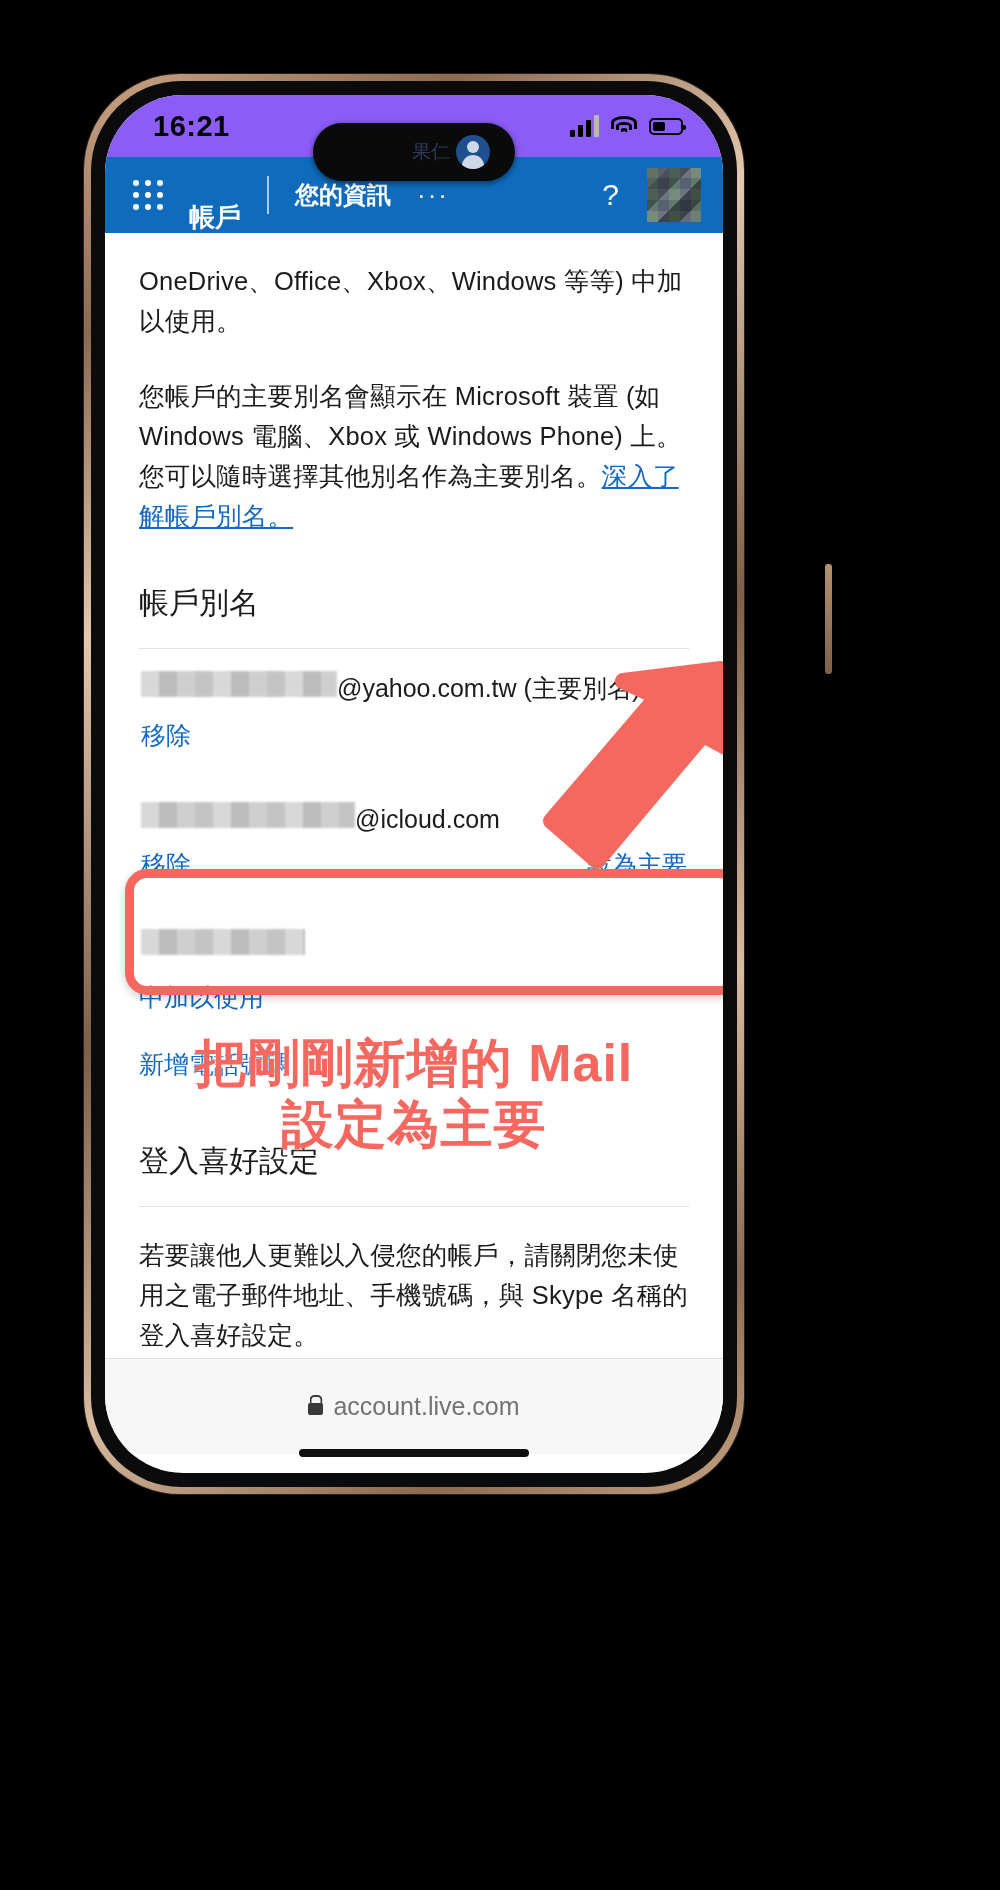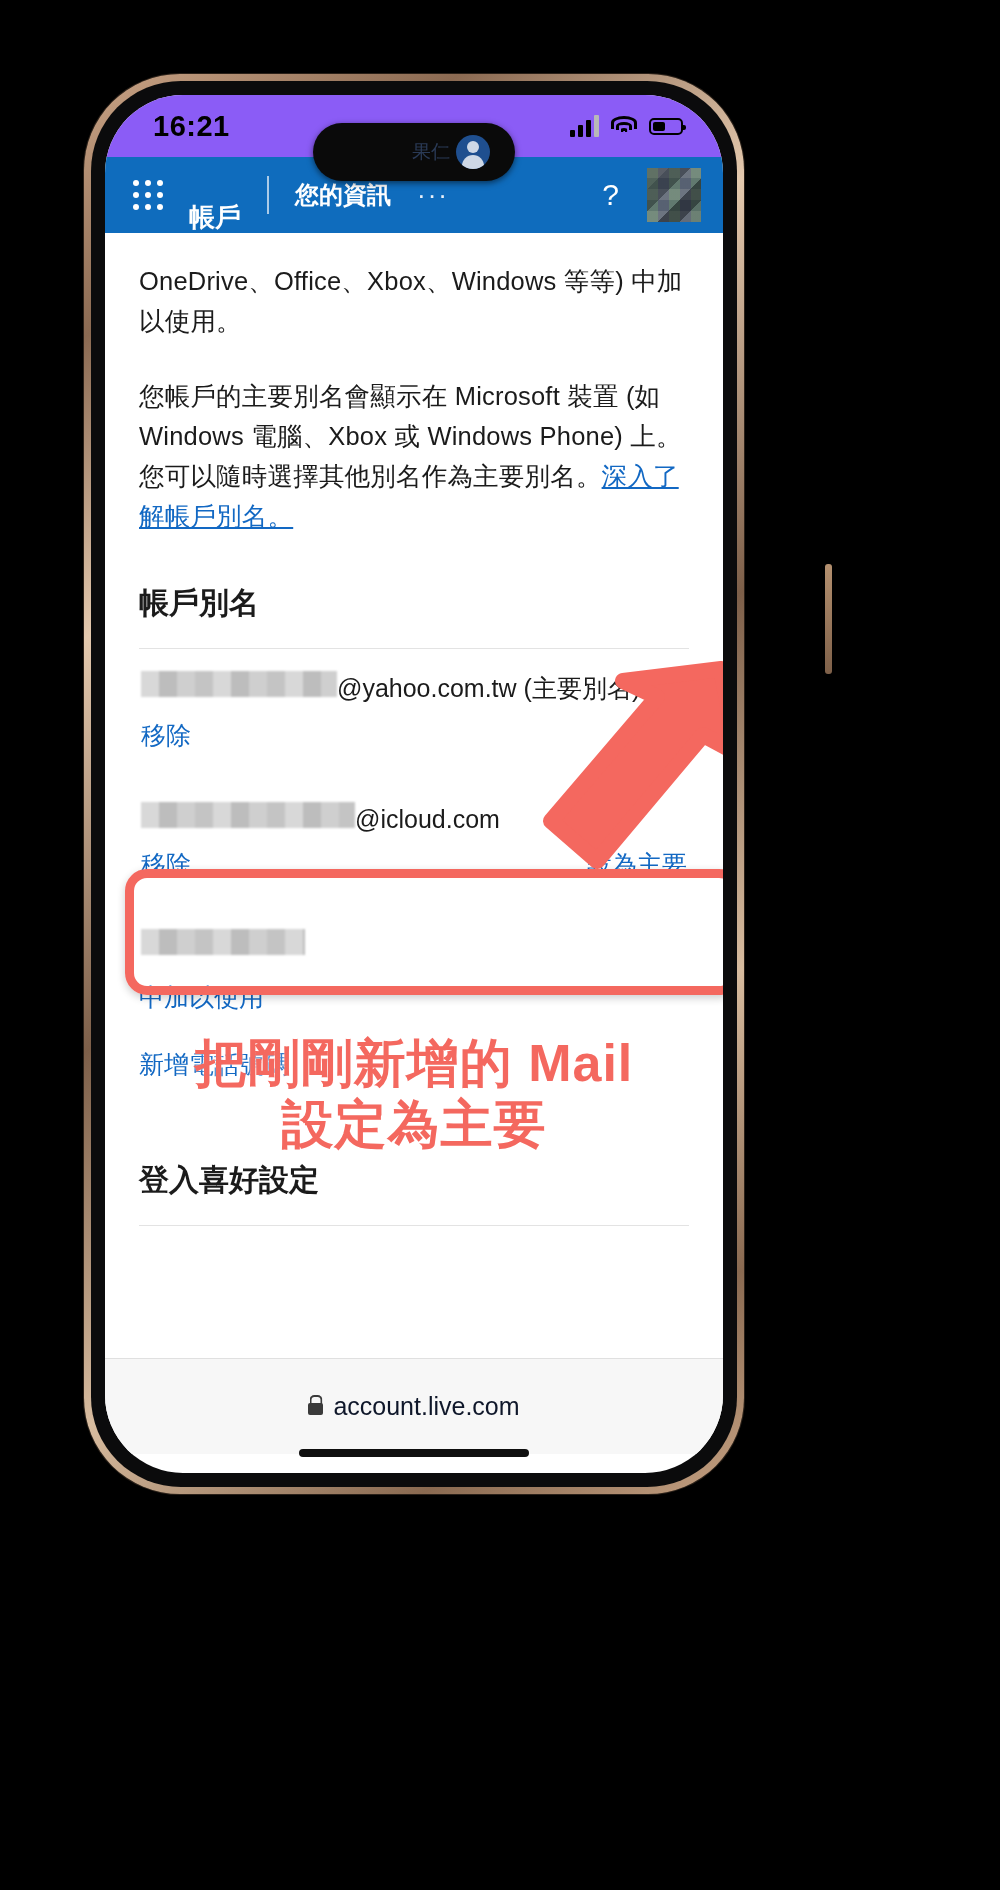--- a/index.html
+++ b/index.html
@@ -121,21 +121,21 @@
     background: #fff;
     padding: 28px 34px 0 34px;
     overflow: hidden;
   }
   .para {
     font-size: 25.5px; line-height: 1.58; color: #1b1b1b;
     margin-bottom: 34px; letter-spacing: .2px;
   }
   .lnk { color: #1268c3; }
   .sec-title {
-    font-size: 30px; color: #1b1b1b; font-weight: 700;
+    font-size: 30px; color: #1b1b1b; font-weight: 400;
     margin-top: 46px; margin-bottom: 24px;
   }
   .rule { height:1px; background:#e3e3e3; }
 
   .alias-row { padding: 22px 2px 4px 2px; }
   .alias-line { display:flex; align-items:baseline; font-size:25px; color:#1b1b1b; }
   .redact {
     display:inline-block; height:26px; margin-right:0;
     background:
       repeating-linear-gradient(90deg,#d8d8d8 0 18px,#bdbdbd 18px 36px,#cfcfcf 36px 54px,#c4c4c4 54px 72px);
@@ -172,21 +172,21 @@
     letter-spacing: 1px;
     text-shadow: 0 0 3px rgba(255,255,255,.85);
   }
   .anno .l2 { display:block; }
 
   
   .safari {
     height: 96px; background:#f7f7f7; border-top:1px solid #e0e0e0;
     display:flex; flex-direction:column; align-items:center; justify-content:center;
   }
-  .safari-url { font-size:25px; color:#0f172a; display:flex; align-items:center; gap:10px; }
+  .safari-url { font-size:25px; color:#737373; display:flex; align-items:center; gap:10px; }
   .lock {
     width:15px; height:12px; background:#3a3a3a; border-radius:2px; position:relative; margin-top:5px;
   }
   .lock::before {
     content:""; position:absolute; left:50%; transform:translateX(-50%); top:-8px;
     width:9px; height:9px; border:2.2px solid #3a3a3a; border-bottom:none; border-radius:5px 5px 0 0;
   }
   .home-ind {
     position:absolute; bottom:16px; left:50%; transform:translateX(-50%);
     width:230px; height:8px; border-radius:4px; background:#0f0f0f;
@@ -290,23 +290,24 @@
             </div>
           </div>
 
           <div style="margin-top:22px">
             <a class="lnk" href="#" style="font-size:25px;text-decoration:none">中加以使用</a>
           </div>
           <div style="margin-top:34px">
             <a class="lnk" href="#" style="font-size:25px;text-decoration:none">新增電話號碼</a>
           </div>
 
-          <h2 class="sec-title" style="margin-top:79px">登入喜好設定</h2>
+          <h2 class="sec-title" style="margin-top:60px">登入喜好設定</h2>
           <div class="rule"></div>
 
+          <p class="para" style="margin-top:28px">若要讓他人更難以入侵您的帳戶，請關閉您未使用之電子郵件地址、手機號碼，與 Skype 名稱的登入喜好設定。</p>
 
           <div class="hl-box"></div>
 
           <svg class="arrow" width="210" height="230" viewBox="0 0 210 230">
             <path d="M186 8 L202 92 L168 74 L62 200 L16 160 L122 36 L88 20 Z" fill="#f4685f" stroke="#f4685f" stroke-width="16" stroke-linejoin="round"></path>
           </svg>
 
           <div class="anno">
             <span>把剛剛新增的 Mail</span>
             <span class="l2">設定為主要</span>

